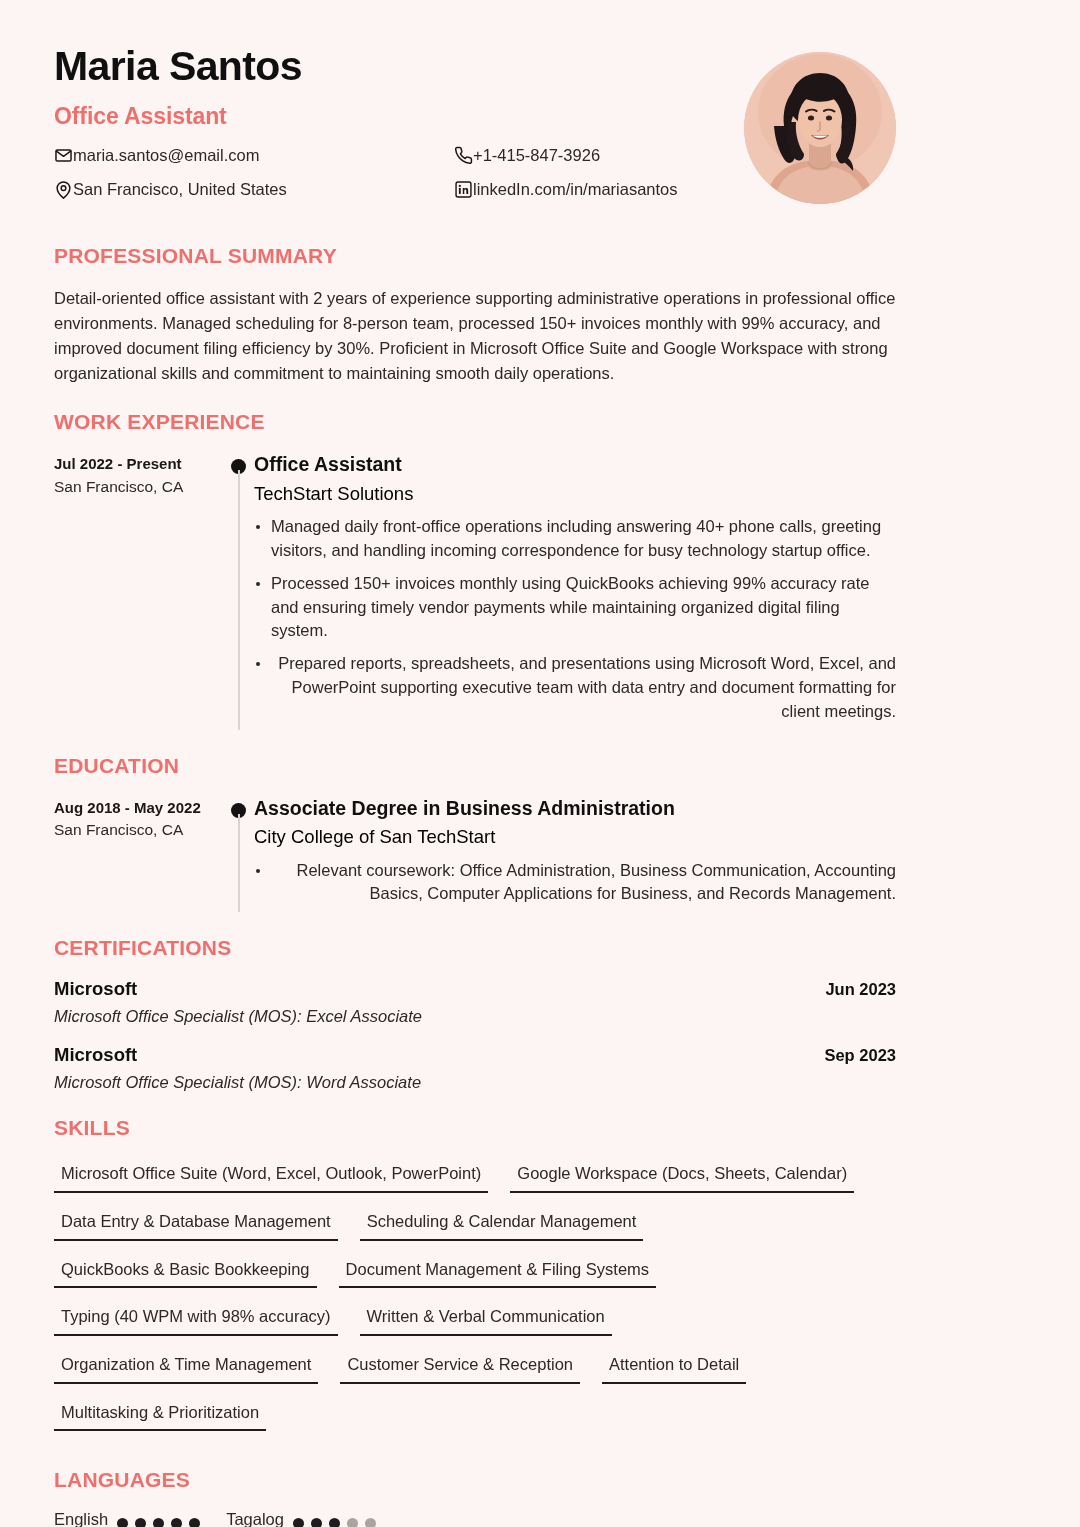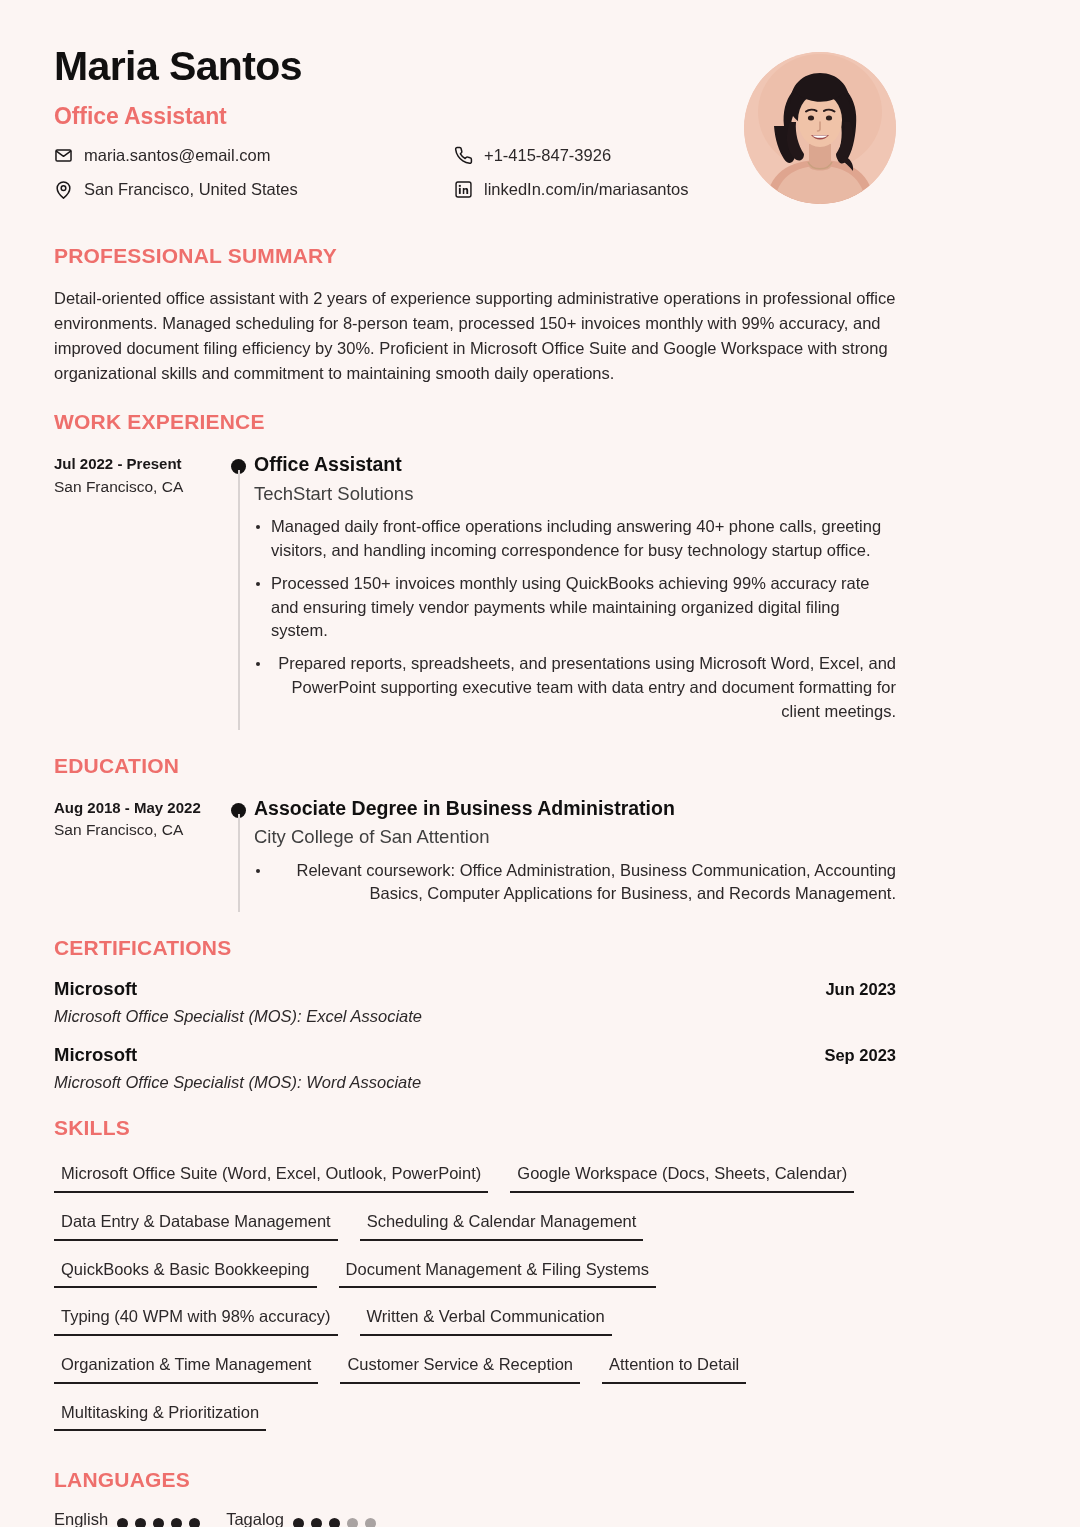--- a/index.html
+++ b/index.html
@@ -40,21 +40,21 @@
     margin-top: 16px;
     display: grid;
     grid-template-columns: 400px auto;
     row-gap: 14px;
     column-gap: 0;
     max-width: 800px;
   }
   .contact-item {
     display: flex;
     align-items: center;
-    gap: 11px;
+    gap: 0;
     font-size: 16.5px;
     color: #2c2829;
     line-height: 1.2;
     text-align: right;
   }
   .contact-item .ico {
     width: 19px; height: 19px;
     flex: 0 0 19px;
     display: inline-flex;
     align-items: center;
@@ -134,21 +134,21 @@
   }
   .entry-body { padding-bottom: 6px; }
   .entry-role {
     font-size: 19.5px;
     font-weight: 700;
     color: #111010;
     line-height: 1.25;
   }
   .entry-org {
     font-size: 18.5px;
-    color: #404040;
+    color: #000000;
     margin-top: 5px;
     line-height: 1.3;
   }
   .bullets {
     margin-top: 9px;
     list-style: none;
   }
   .bullets li {
     position: relative;
     padding-left: 17px;
@@ -370,21 +370,21 @@
       <div class="entry-dates">
         <div class="entry-period">Aug 2018 - May 2022</div>
         <div class="entry-location">San Francisco, CA</div>
       </div>
       <div class="entry-rail">
         <span class="dot"></span>
         <span class="line"></span>
       </div>
       <div class="entry-body">
         <div class="entry-role">Associate Degree in Business Administration</div>
-        <div class="entry-org">City College of San Attention</div>
+        <div class="entry-org">City College of San TechStart</div>
         <ul class="bullets">
           <li>Relevant coursework: Office Administration, Business Communication, Accounting Basics, Computer Applications for Business, and Records Management.</li>
         </ul>
       </div>
     </div>
   </div>
 
   <div class="section">
     <div class="section-title">CERTIFICATIONS</div>
 

